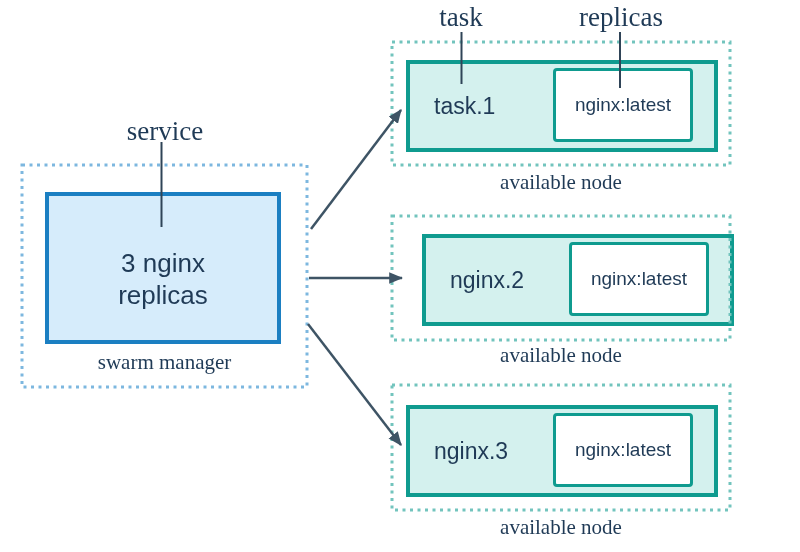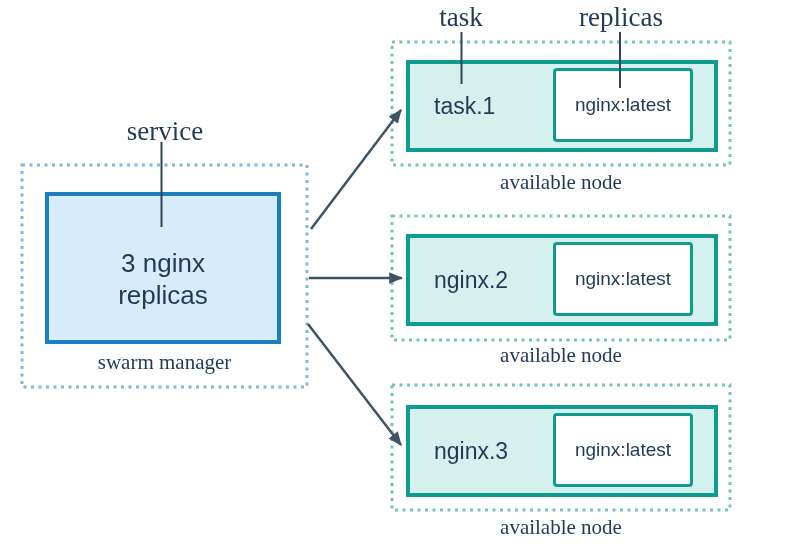--- a/index.html
+++ b/index.html
@@ -89,21 +89,21 @@
     <div class="inner">3 nginx replicas</div>
   </div>
   <div class="abs lbl lbl-cap" id="manager-caption">swarm manager</div>
 
   <div class="abs task-box" style="top:60px;">
     <div class="task-name">task.1</div>
     <div class="container-box">nginx:latest</div>
   </div>
   <div class="abs lbl lbl-cap node-caption" style="top:170px;">available node</div>
 
-  <div class="abs task-box" style="top:234px;">
+  <div class="abs task-box" style="top:234px;margin-left:16px;">
     <div class="task-name">nginx.2</div>
     <div class="container-box">nginx:latest</div>
   </div>
   <div class="abs lbl lbl-cap node-caption" style="top:343px;">available node</div>
 
   <div class="abs task-box" style="top:405px;">
     <div class="task-name">nginx.3</div>
     <div class="container-box">nginx:latest</div>
   </div>
   <div class="abs lbl lbl-cap node-caption" style="top:515px;">available node</div>

